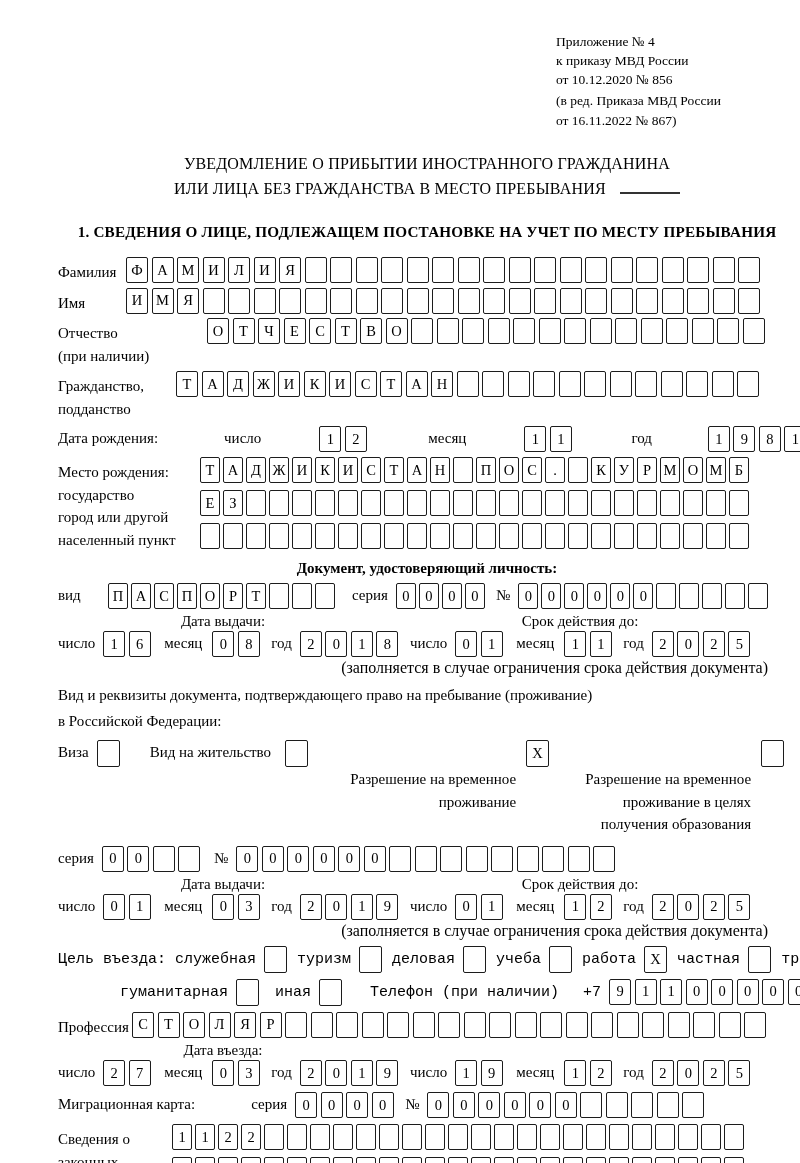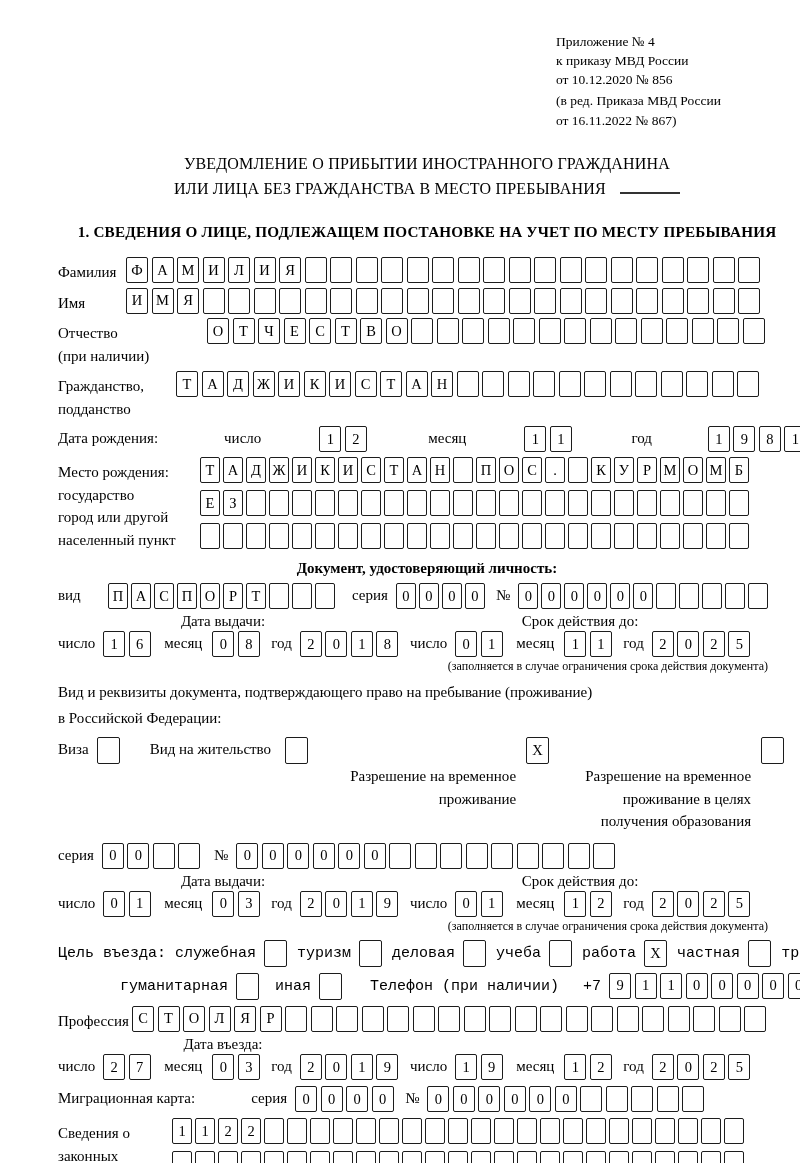--- a/index.html
+++ b/index.html
@@ -38,21 +38,21 @@
   .stack > .cells{margin-bottom:7px;}
 
   .center-heading{text-align:center;font-weight:bold;margin:2px 0 6px 0;}
 
   .pair-head{display:flex;margin:2px 0 1px 0;}
   .pair-head .hl{width:330px;text-align:center;}
   .pair-head .hr{width:340px;text-align:center;margin-left:22px;}
   .pair-dates{display:flex;margin-bottom:2px;}
   .pair-dates .dleft{display:flex;width:352px;flex:none;}
   .pair-dates .dright{display:flex;flex:none;}
-  .note{font-size:12px;text-align:right;padding-right:28px;margin:0 0 6px 0;}
+  .note{font-size:16px;text-align:right;padding-right:28px;margin:0 0 6px 0;}
 
   .para{line-height:1.7;}
 
   .permit-row{display:flex;align-items:flex-start;margin:6px 0 10px 0;}
   .opt-inline{display:flex;align-items:flex-start;}
   .opt-block{text-align:right;line-height:1.5;flex:none;margin-top:28px;}
   .opt-lbl{padding-top:4px;}
 
   .purpose-row{display:flex;align-items:flex-start;margin-bottom:6px;}
   .purpose-row .inline-lbl{padding-top:5px;font-family:Liberation Mono, monospace;}

